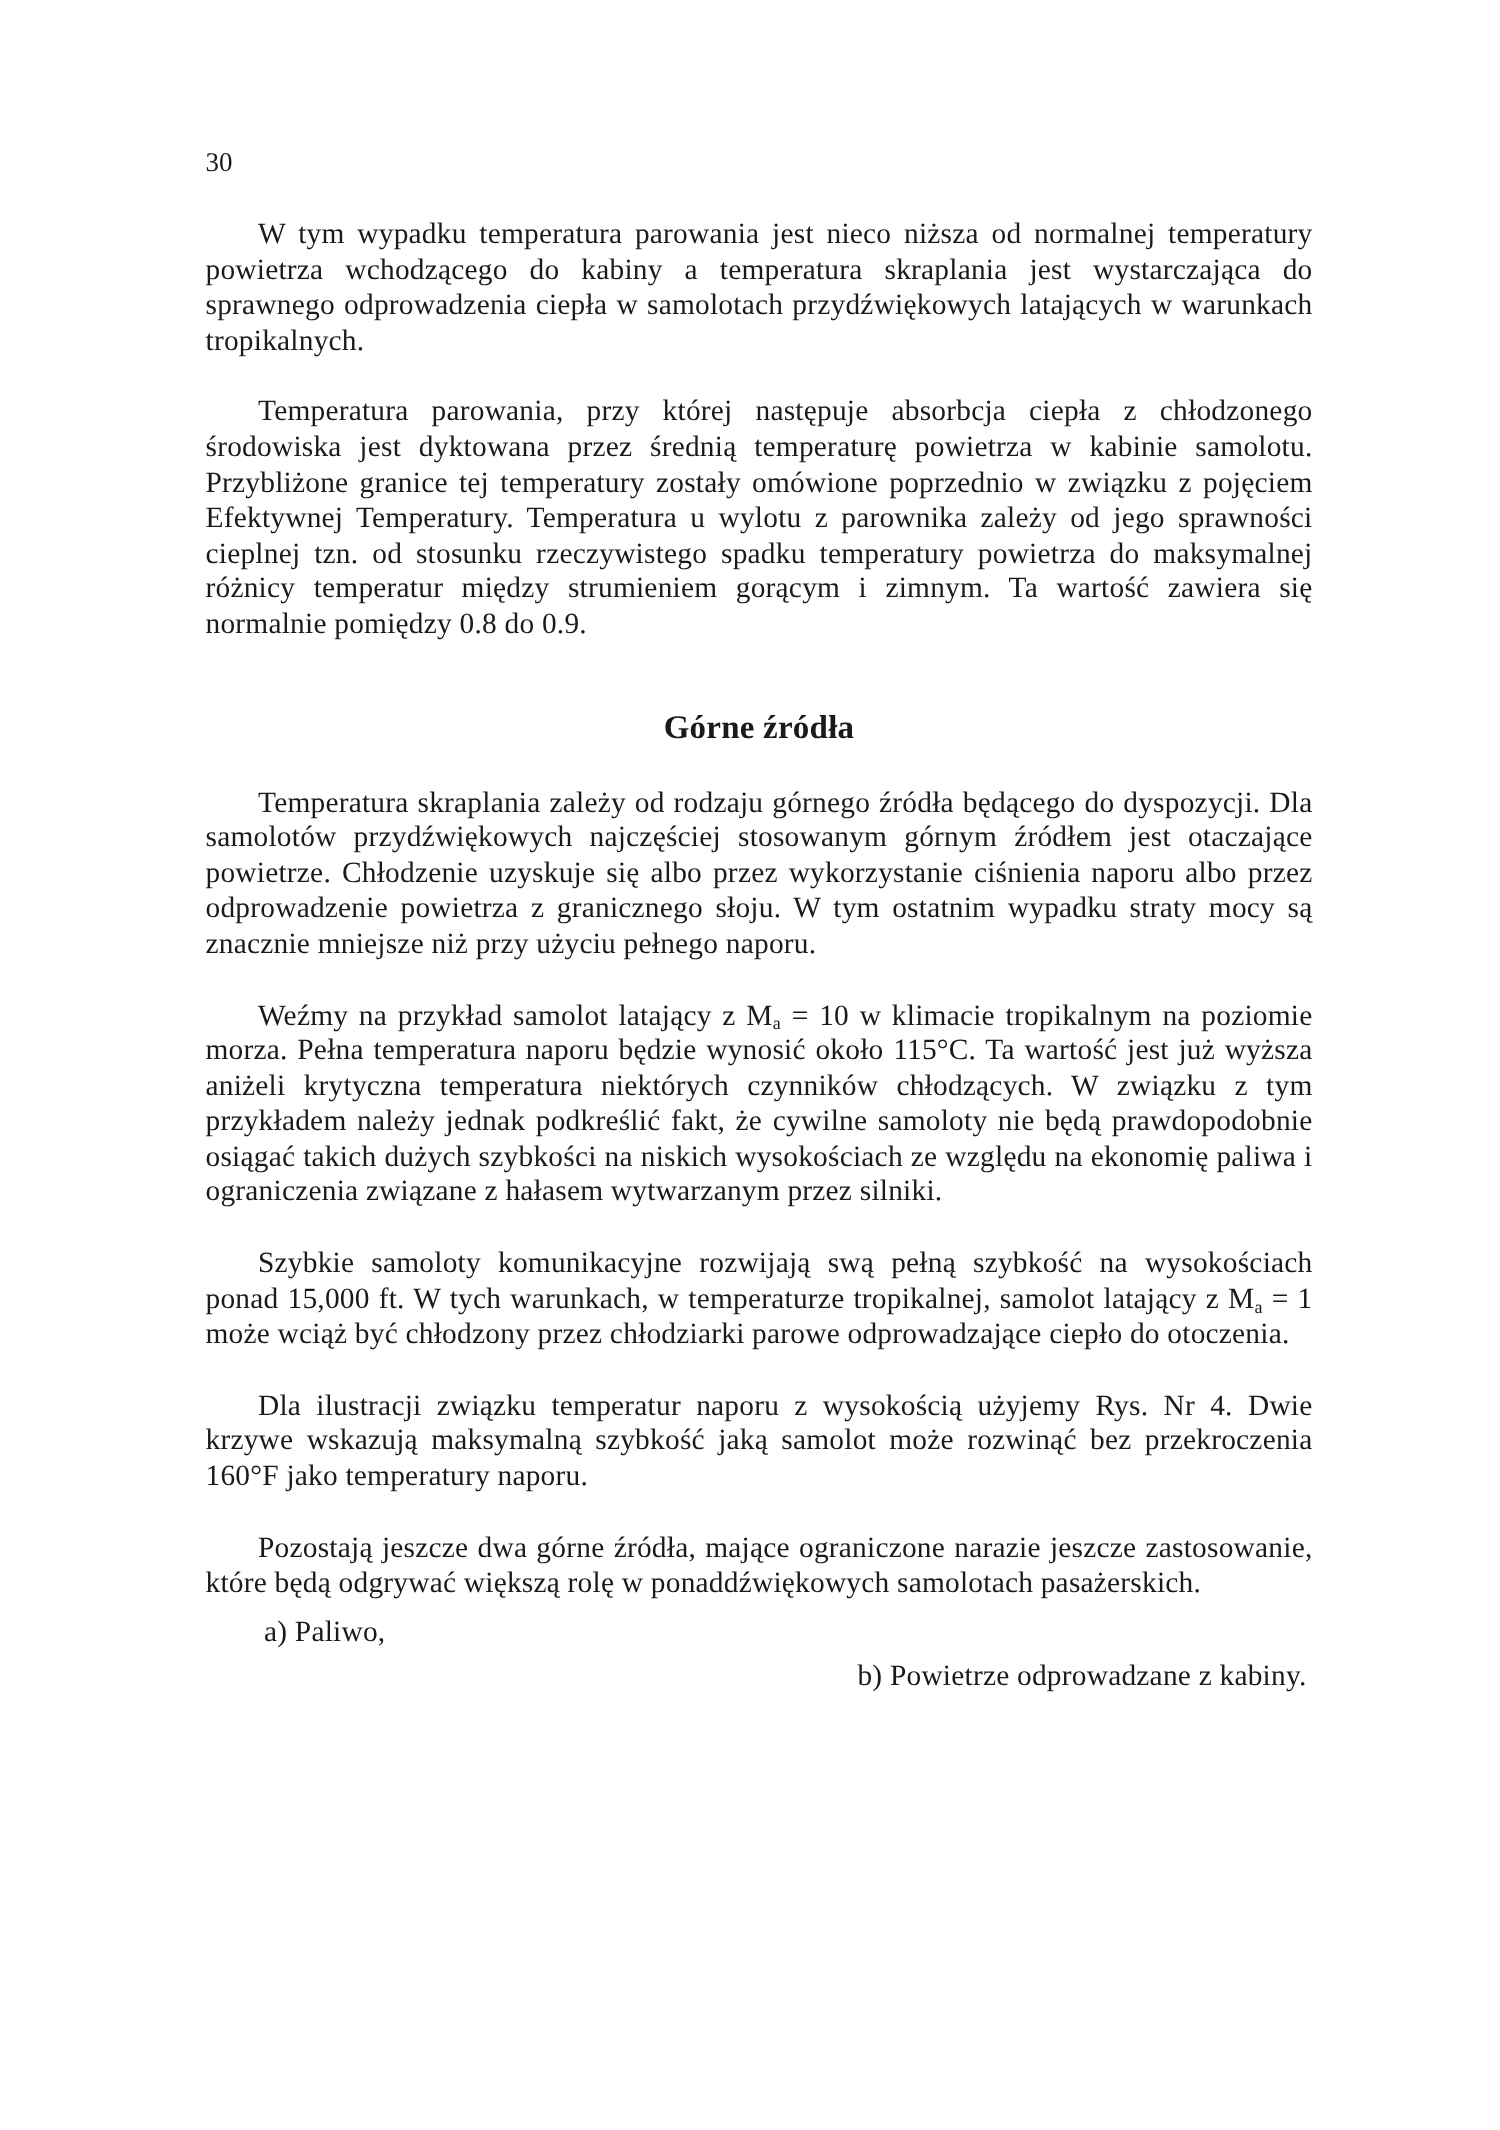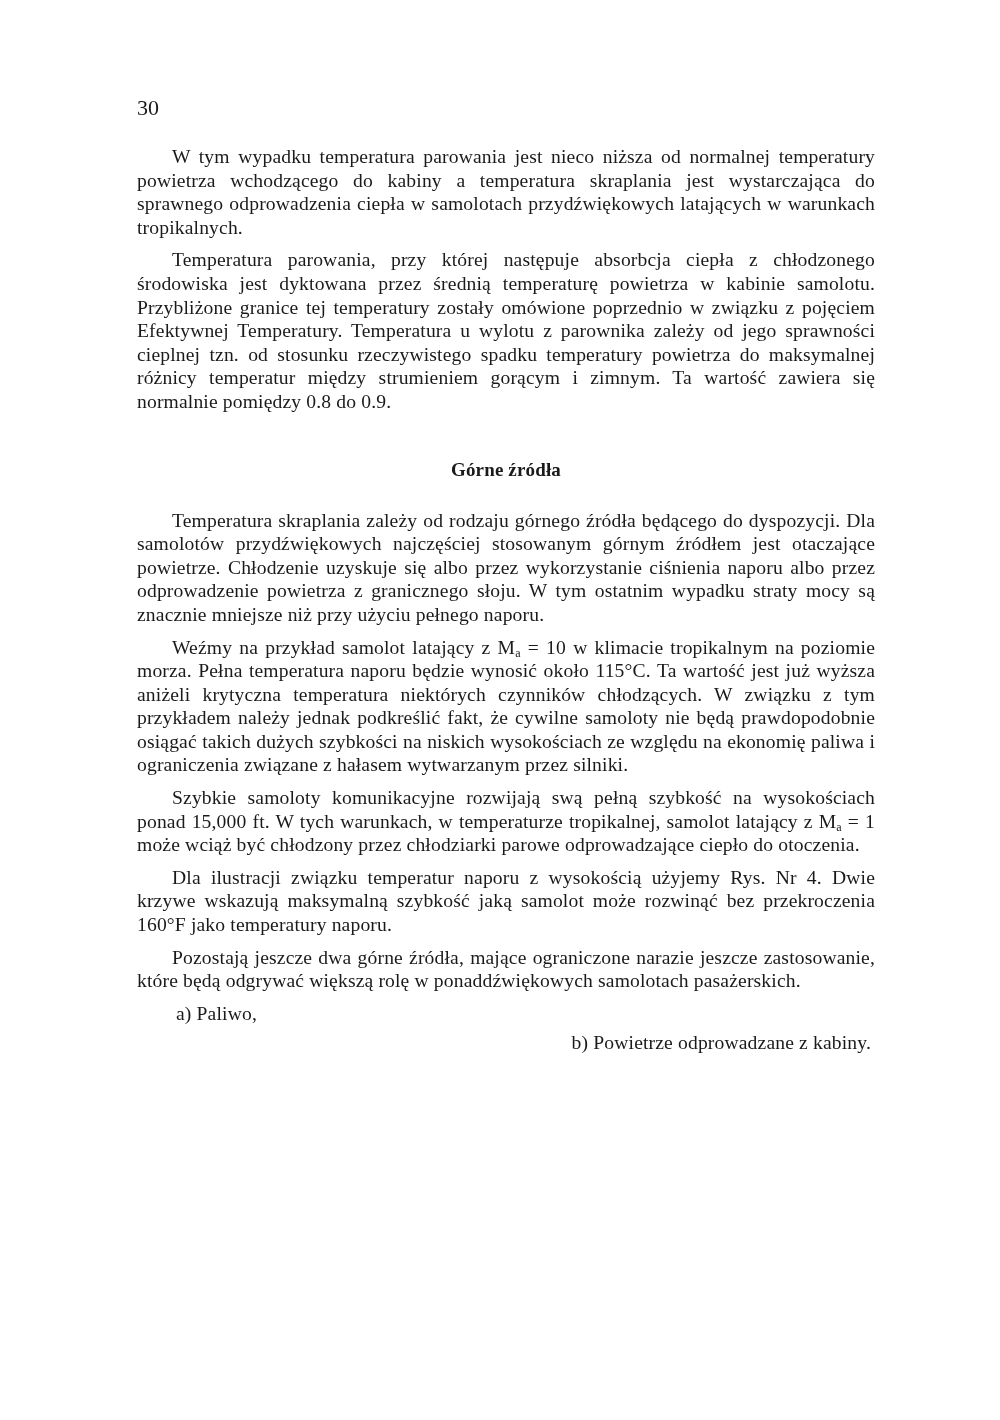--- a/index.html
+++ b/index.html
@@ -12,45 +12,45 @@
       height: 1420px;
       position: relative;
       overflow: hidden;
       color: #1a1a1a;
       font-family: "Liberation Serif", "DejaVu Serif", serif;
     }
     .page-number {
       position: absolute;
       left: 137px;
       top: 96px;
-      font-size: 22px;
+      font-size: 18px;
       line-height: 24px;
     }
     .content {
       position: absolute;
       left: 137px;
       top: 145px;
       width: 738px;
       font-size: 19.6px;
       line-height: 23.6px;
       letter-spacing: 0.15px;
     }
     .para {
       margin: 0;
       text-align: justify;
       text-indent: 35px;
       hyphens: manual;
       font-family: Liberation Serif, serif;
     }
-    .gap-s { margin-top: 9px; }
+    .gap-s { margin-top: 24px; }
     .heading {
       margin: 0;
       text-align: center;
       font-weight: bold;
-      font-size: 19px;
+      font-size: 22px;
       line-height: 24px;
     }
     .list {
       margin: 4px;
       padding: 0;
       list-style: none;
     }
     .list-item {
       padding-left: 35px;
       line-height: 23.6px;

